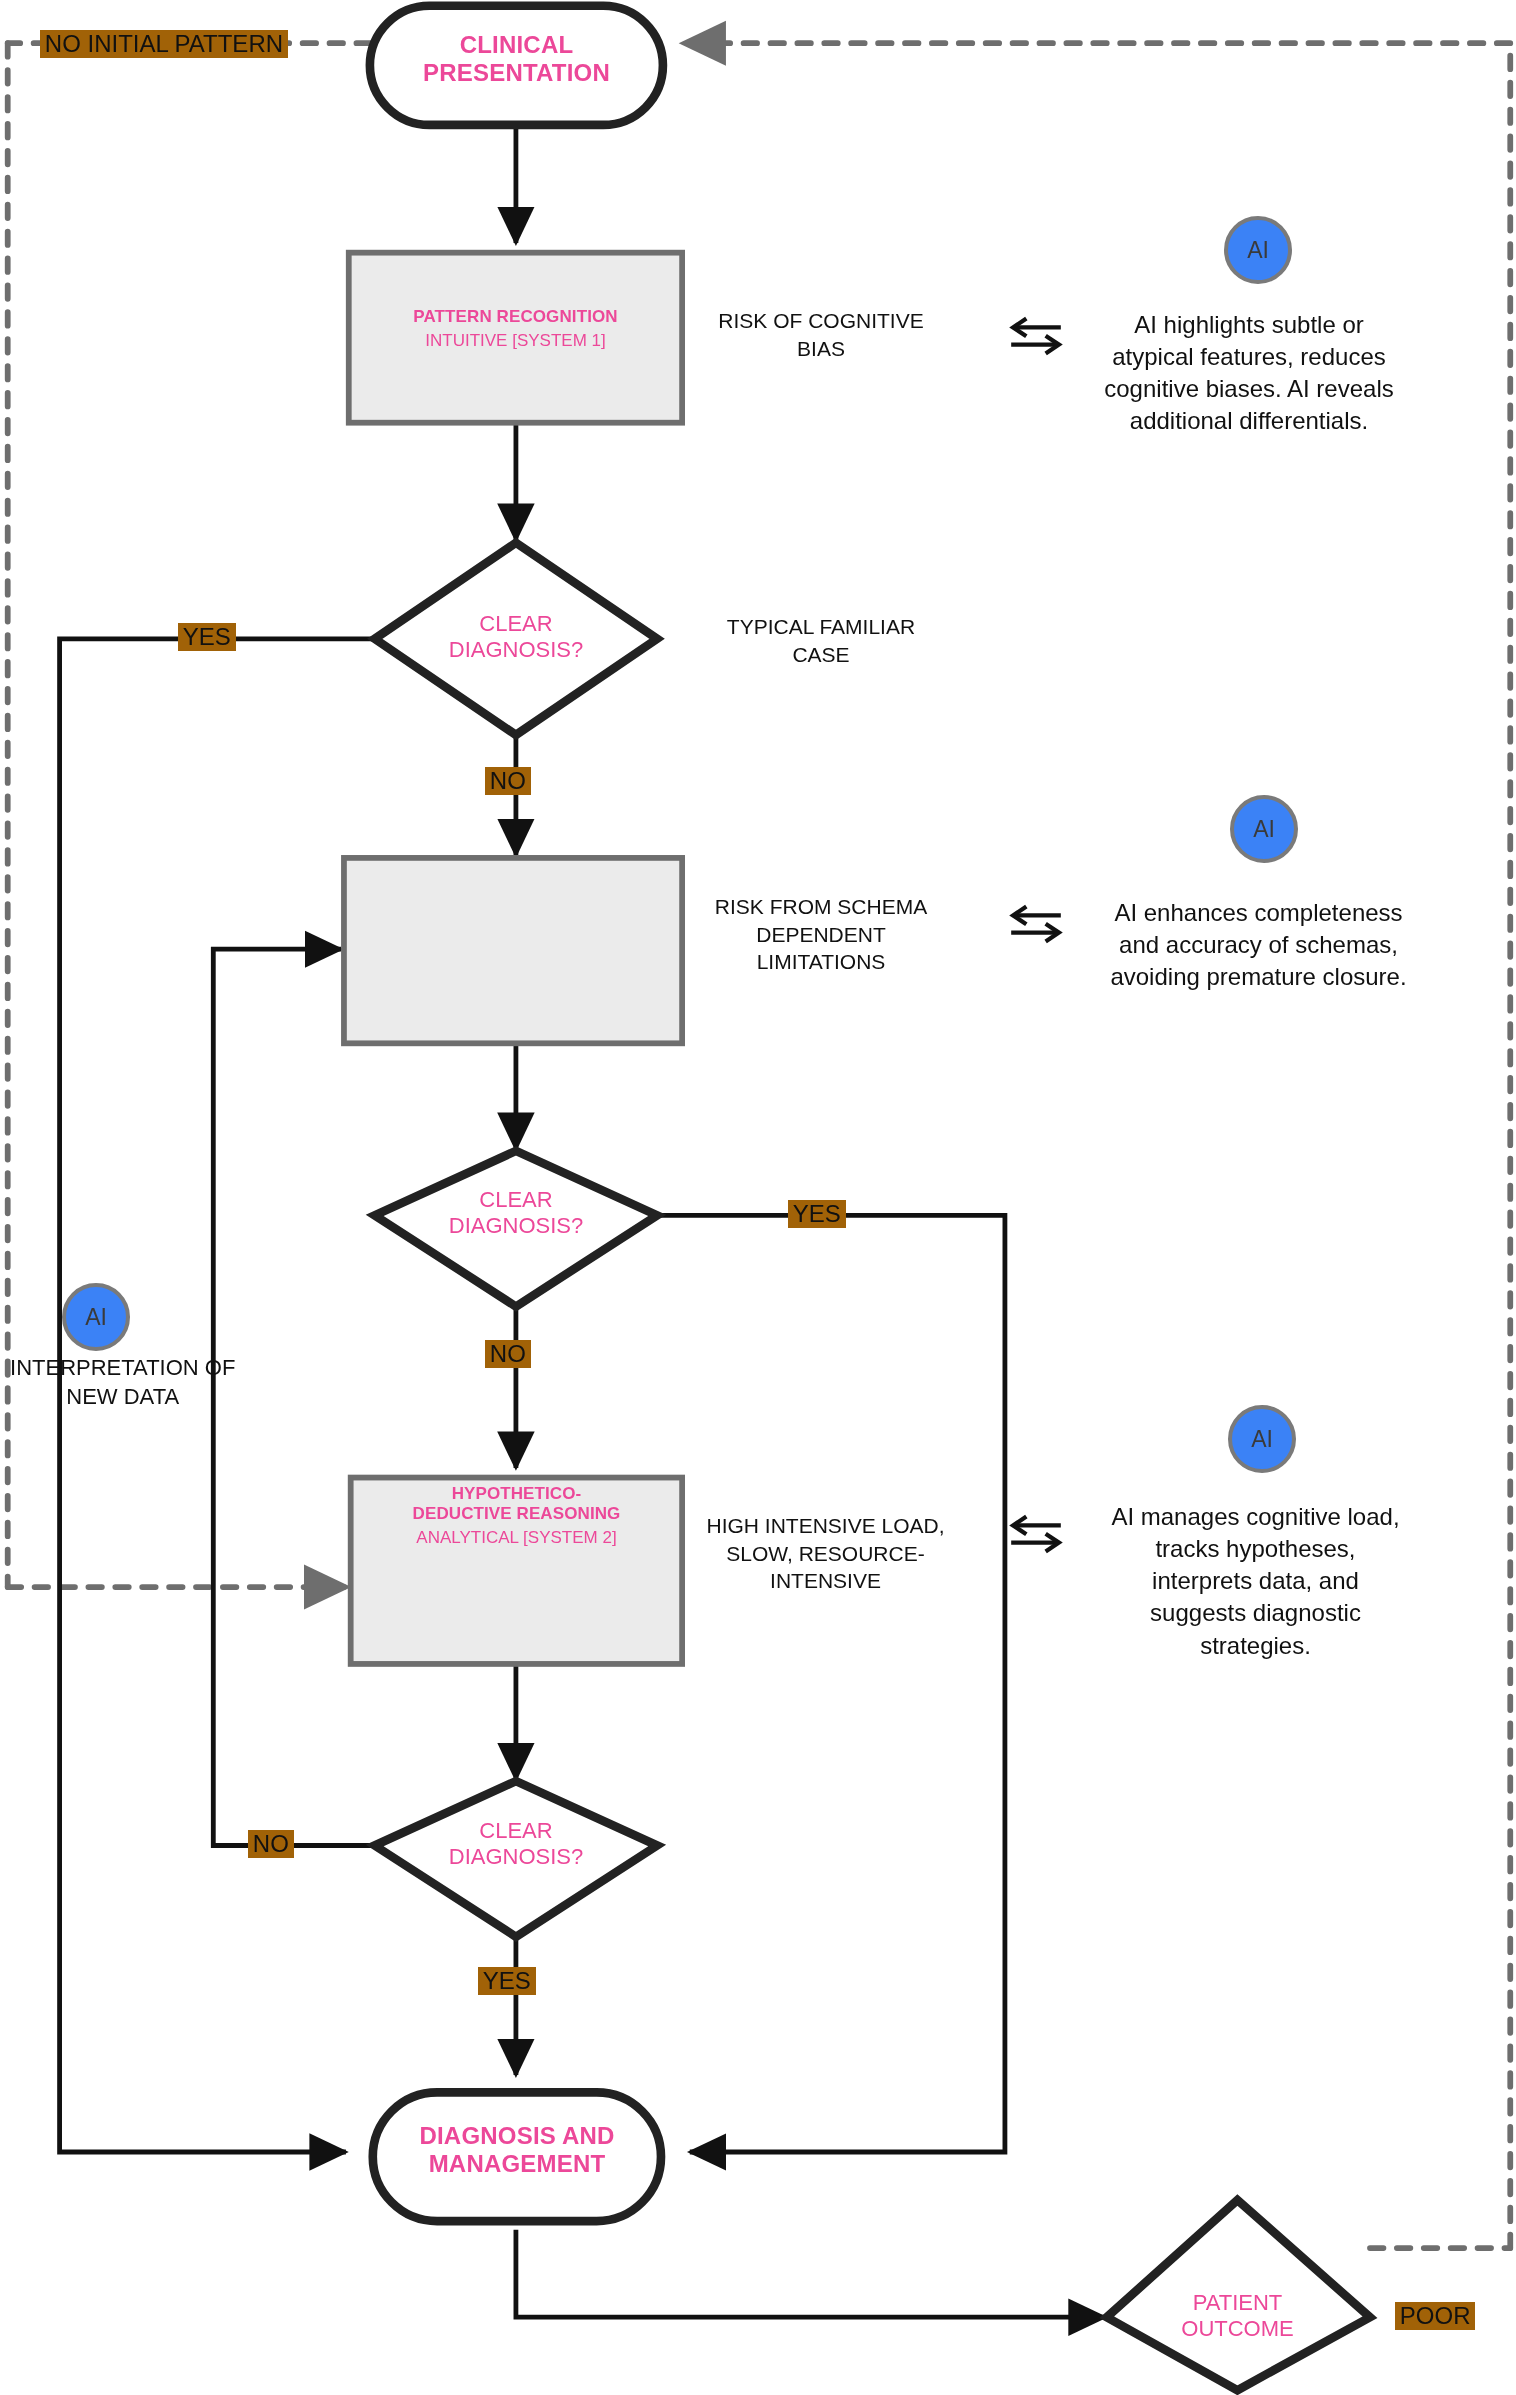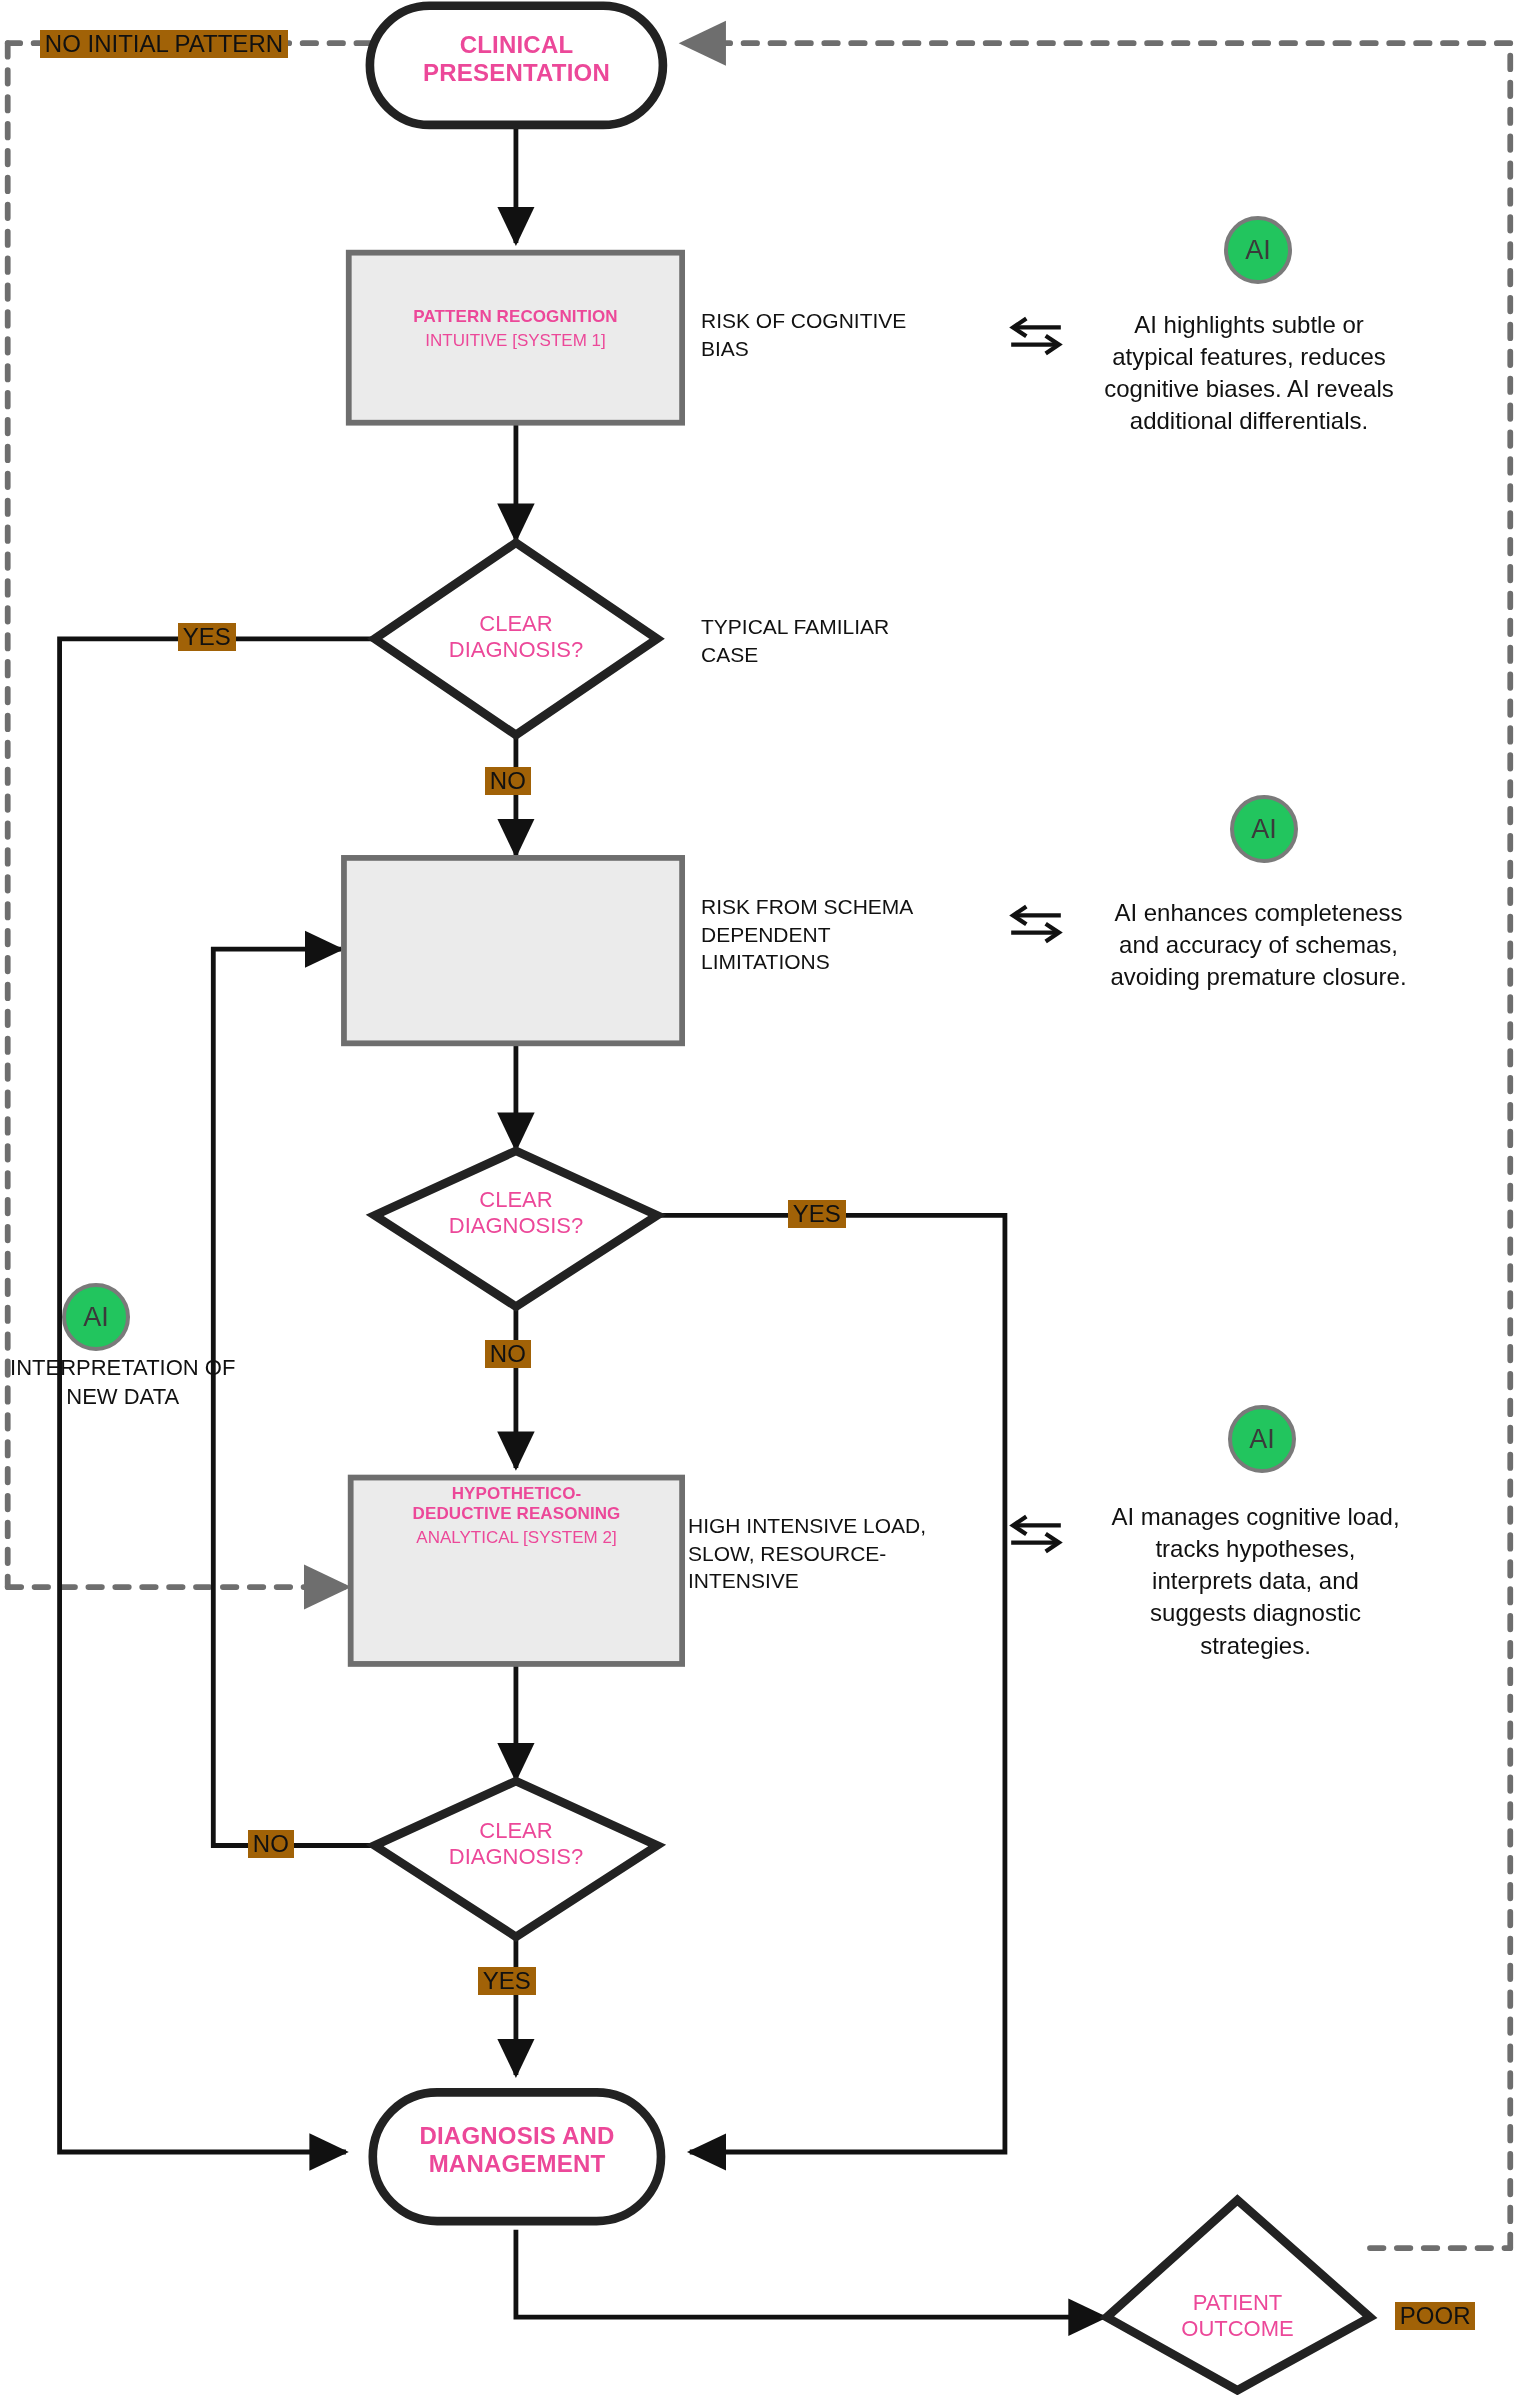--- a/index.html
+++ b/index.html
@@ -7,24 +7,24 @@
   #stage{position:relative;width:1517px;height:2396px;background:#fff;overflow:hidden;}
   svg#chart{position:absolute;left:0;top:0;width:1517px;height:2396px;}
 
   .nodeTxt{position:absolute;text-align:center;color:#ec4899;line-height:1.18;}
   .term-title{font-weight:bold;font-size:24px;letter-spacing:0.2px;}
   .proc-title{font-weight:bold;font-size:17px;letter-spacing:0.1px;}
   .proc-sub{font-weight:normal;font-size:17px;}
   .dec-txt{font-weight:normal;font-size:22px;}
   .edge-lbl{position:absolute;font-size:24px;color:#111;background:#a16207;padding:0 4.8px;white-space:nowrap;}
   .edge-lbl.dash{color:#111;}
-  .risk{position:absolute;font-size:21px;color:#111;line-height:1.32;}
+  .risk{position:absolute;text-align:center;font-size:21px;color:#111;line-height:1.32;}
   .aiNote{position:absolute;text-align:center;font-size:24px;color:#111;line-height:1.34;}
   .aiBadge{position:absolute;width:60px;height:60px;border:4.8px solid #7a7a7a;border-radius:50%;
-           display:flex;align-items:center;justify-content:center;font-size:27px;color:#3a3a3a;background:#22c55e;}
+           display:flex;align-items:center;justify-content:center;font-size:23px;color:#3a3a3a;background:#3b82f6;}
   .interp{position:absolute;text-align:center;font-size:22px;color:#111;line-height:1.3;}
   .swapIcon{position:absolute;}
 </style>
 </head>
 <body>
 
 <div id="stage">
 
   <svg id="chart" viewBox="0 0 1579 2494">
     <defs>

